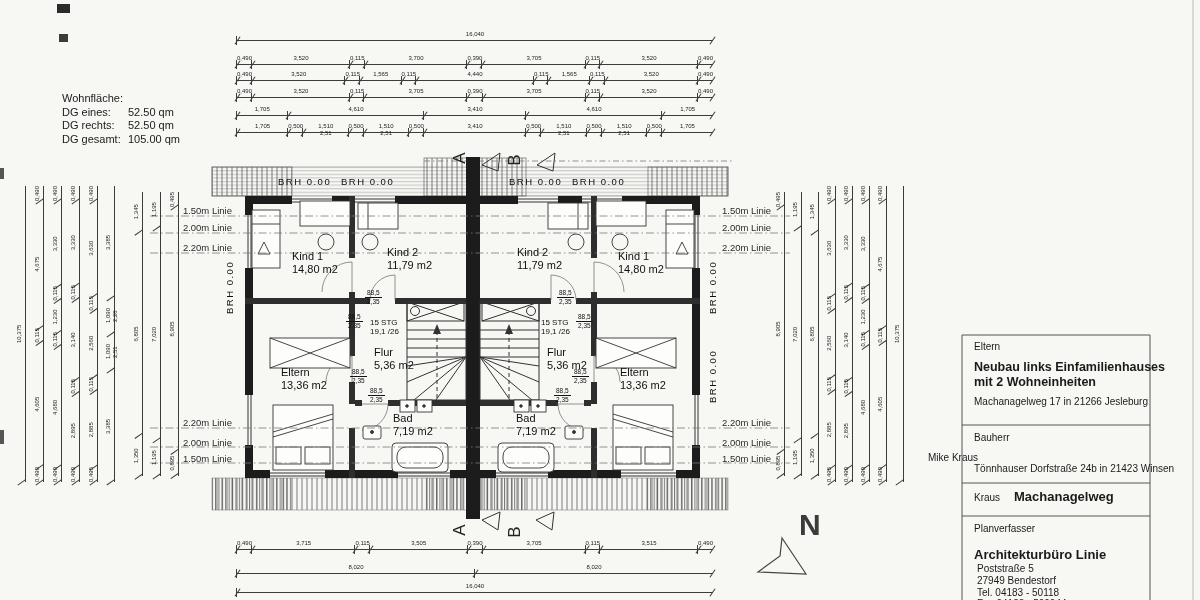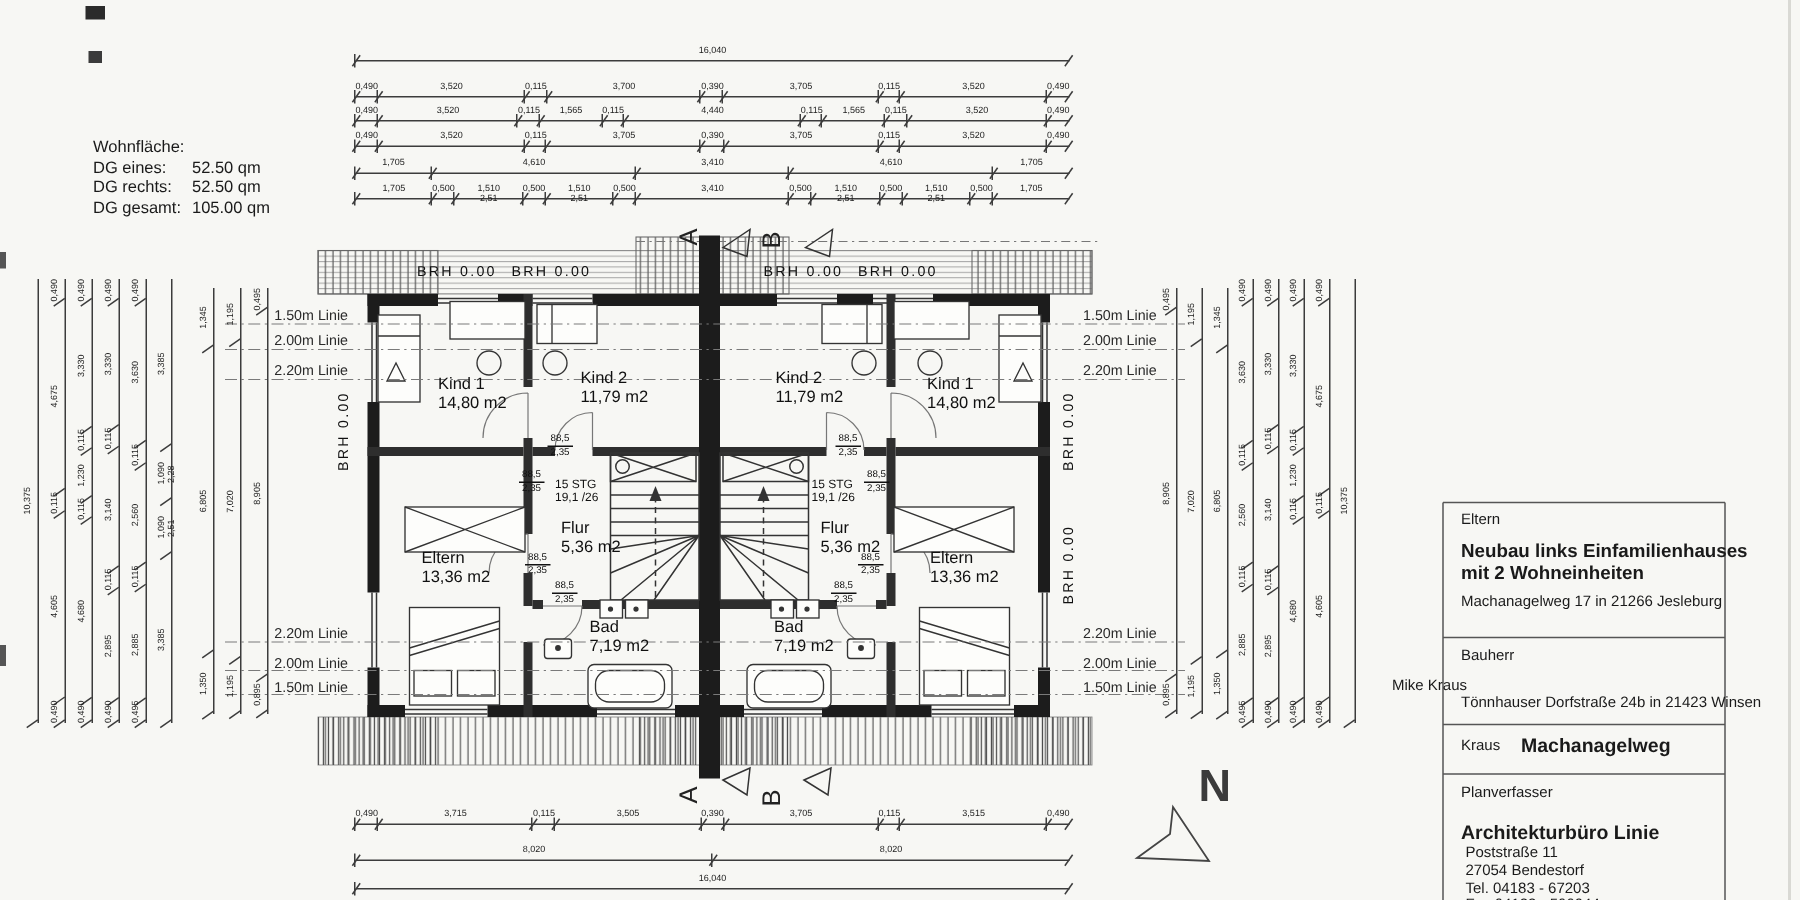--- a/index.html
+++ b/index.html
@@ -556,17 +556,17 @@
   <span class="txt tb tb-b1" style="left:974px;top:360px">Neubau links Einfamilienhauses</span>
   <span class="txt tb tb-b1" style="left:974px;top:375px">mit 2 Wohneinheiten</span>
   <span class="txt tb" style="left:974px;top:396px">Machanagelweg 17 in 21266 Jesleburg</span>
   <span class="txt tb" style="left:974px;top:432px">Bauherr</span>
   <span class="txt tb" style="left:928px;top:452px">Mike Kraus</span>
   <span class="txt tb" style="left:974px;top:463px">Tönnhauser Dorfstraße 24b in 21423 Winsen</span>
   <span class="txt tb" style="left:974px;top:492px">Kraus</span>
   <span class="txt tb tb-b2" style="left:1014px;top:489px">Machanagelweg</span>
   <span class="txt tb" style="left:974px;top:523px">Planverfasser</span>
   <span class="txt tb tb-b2" style="left:974px;top:547px">Architekturbüro Linie</span>
-  <span class="txt tb" style="left:977px;top:563px">Poststraße 11</span>
-  <span class="txt tb" style="left:977px;top:575px">27054 Bendestorf</span>
-  <span class="txt tb" style="left:977px;top:587px">Tel. 04183 - 67203</span>
+  <span class="txt tb" style="left:977px;top:563px">Poststraße 5</span>
+  <span class="txt tb" style="left:977px;top:575px">27949 Bendestorf</span>
+  <span class="txt tb" style="left:977px;top:587px">Tel. 04183 - 50118</span>
   <span class="txt tb" style="left:977px;top:598px">Fax 04183 - 500944</span>
 </div>
 
 </body></html>

